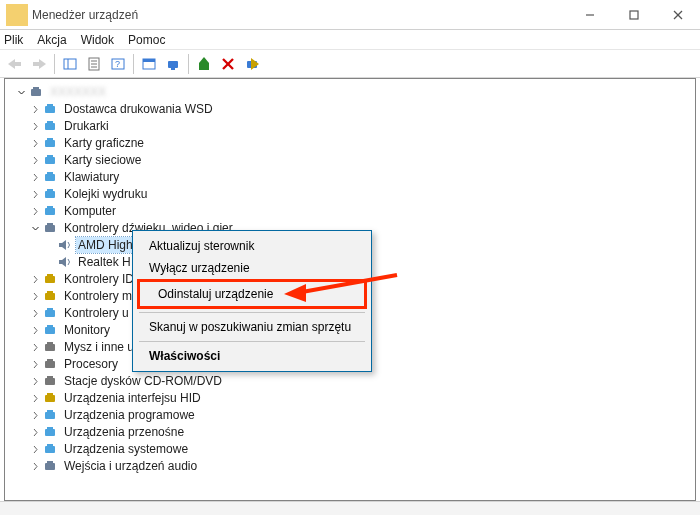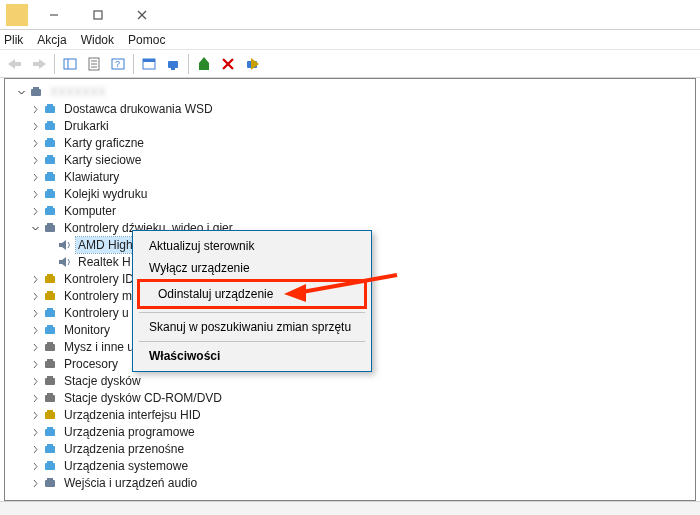--- a/index.html
+++ b/index.html
@@ -50,20 +50,21 @@
   .statusbar{position:absolute;bottom:0;left:0;right:0;height:14px;border-top:1px solid #d4d4d4;background:#f4f4f4;}
 
   
   .sv{stroke:#555;stroke-width:1.2;fill:none;}
 </style>
 </head>
 <body>
 
 <div class="titlebar">
   <span class="appicon"></span>
+  <span class="apptitle">Menedżer urządzeń</span>
   <div class="winbtns">
     <div class="winbtn">
         <svg viewBox="0 0 10 10">
           <line x1="1" y1="5" x2="9" y2="5" class="sv"></line>
         </svg>
       </div>
     <div class="winbtn">
         <svg viewBox="0 0 10 10">
           <rect x="1" y="1" width="8" height="8" class="sv"></rect>
         </svg>
@@ -376,34 +377,20 @@
             <polyline points="3,1 6,4.5 3,8" fill="none" stroke="#666" stroke-width="1"></polyline>
           </svg>
         </span>
         <span class="devico">
           <svg width="14" height="12" viewBox="0 0 14 12">
             <rect x="1" y="3" width="10" height="7" rx="1" fill="#777"></rect>
             <rect x="3" y="1" width="6" height="2" fill="#777"></rect>
           </svg>
         </span>
         <span class="lbl">Procesory</span>
-      </div>
-      <div class="node ind1">
-        <span class="chev">
-          <svg viewBox="0 0 9 9">
-            <polyline points="3,1 6,4.5 3,8" fill="none" stroke="#666" stroke-width="1"></polyline>
-          </svg>
-        </span>
-        <span class="devico">
-          <svg width="14" height="12" viewBox="0 0 14 12">
-            <rect x="1" y="3" width="10" height="7" rx="1" fill="#777"></rect>
-            <rect x="3" y="1" width="6" height="2" fill="#777"></rect>
-          </svg>
-        </span>
-        <span class="lbl">Stacje dysków</span>
       </div>
       <div class="node ind1">
         <span class="chev">
           <svg viewBox="0 0 9 9">
             <polyline points="3,1 6,4.5 3,8" fill="none" stroke="#666" stroke-width="1"></polyline>
           </svg>
         </span>
         <span class="devico">
           <svg width="14" height="12" viewBox="0 0 14 12">
             <rect x="1" y="3" width="10" height="7" rx="1" fill="#777"></rect>

